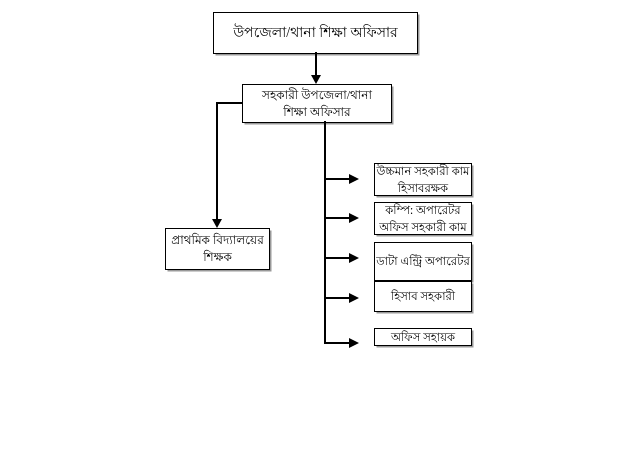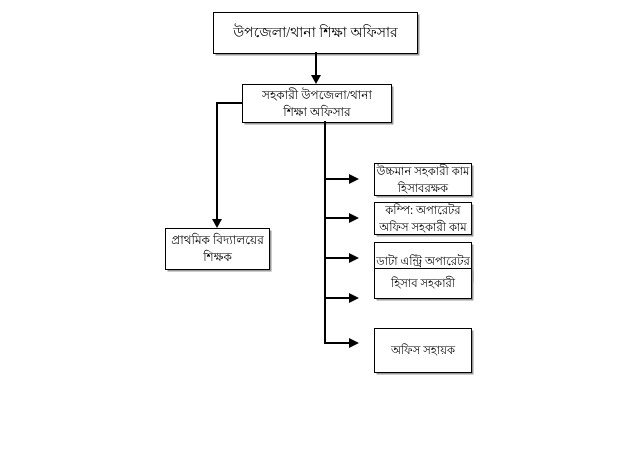--- a/index.html
+++ b/index.html
@@ -27,22 +27,22 @@
     border-left:10px solid #000000;
   }
   
   #box-top{left:213px;top:12px;width:205px;height:42px;font-size:14px;text-align:center;}
   #box-assistant{left:242px;top:84px;width:150px;height:39px;font-size:12px;align-items:center;}
   #box-teacher{left:165px;top:228px;width:105px;height:42px;font-size:12px;}
   .staff{left:359px;width:98px;font-size:11.5px;margin-left:15px;}
   #staff-0{top:163px;height:33px;}
   #staff-1{top:202px;height:33px;}
   #staff-2{top:242px;height:39px;}
-  #staff-3{top:268px;height:31px;}
-  #staff-4{top:328px;height:45px;}
+  #staff-3{top:281px;height:31px;}
+  #staff-4{top:328px;height:18px;}
   
   #edge-top-v{left:315px;top:52px;width:2px;height:25px;}
   #arr-assistant{left:311px;top:75px;}
   #edge-left-h{left:216px;top:102px;width:27px;height:2px;}
   #edge-left-v{left:216px;top:102px;width:2px;height:118px;}
   #arr-teacher{left:212px;top:219px;}
   #edge-trunk{left:324px;top:121px;width:2px;height:223px;}
   .branch{left:324px;width:25px;height:2px;}
   #branch-0{top:178px;} #branch-1{top:217px;} #branch-2{top:257px;}
   #branch-3{top:297px;} #branch-4{top:342px;}

